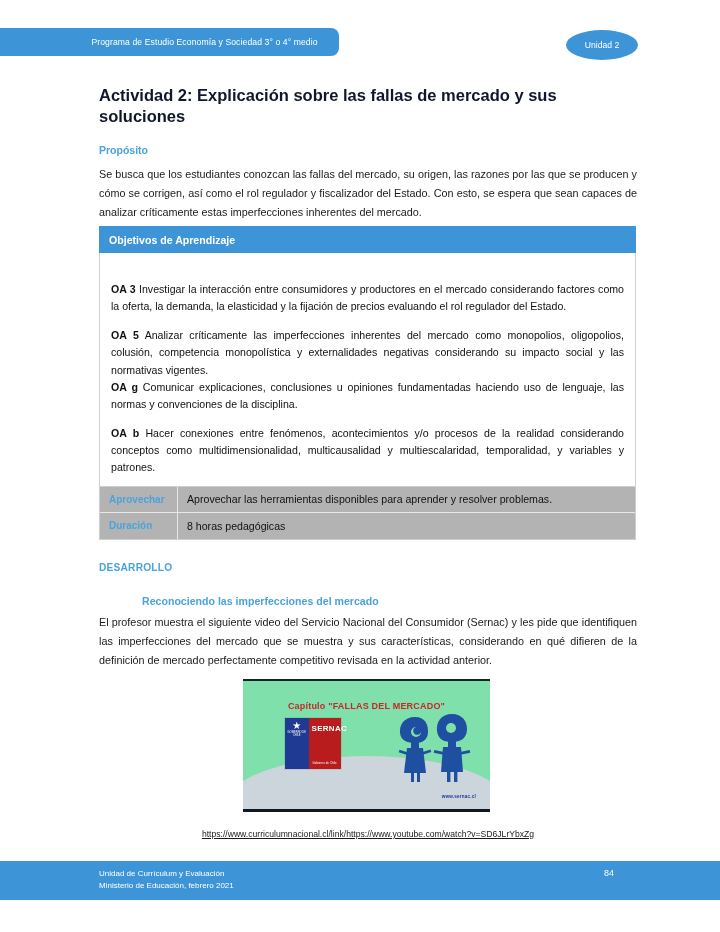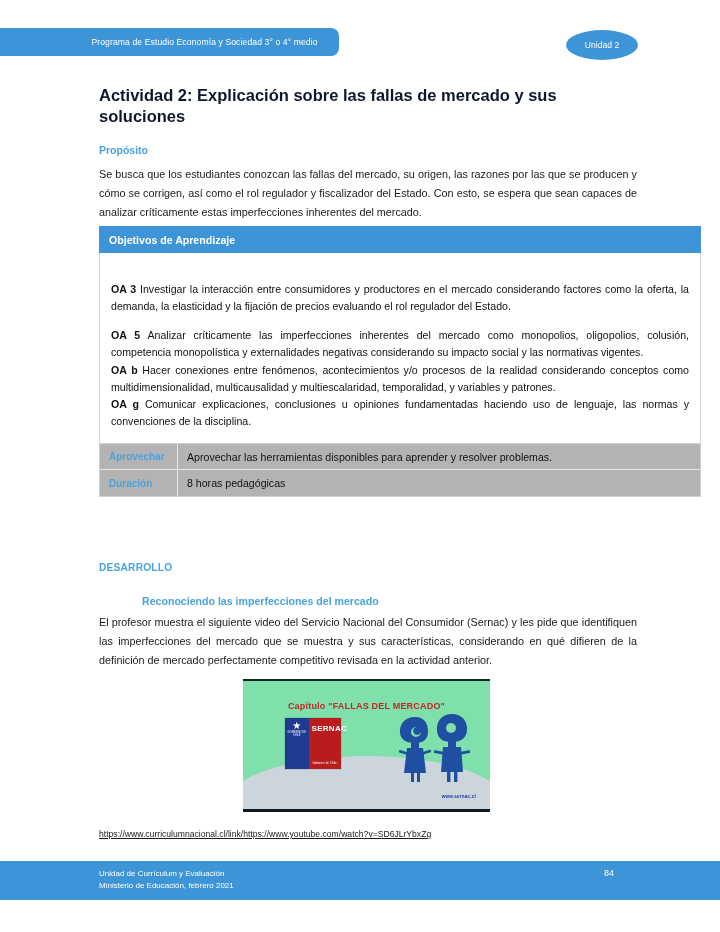--- a/index.html
+++ b/index.html
@@ -87,21 +87,21 @@
     color: #1a1a1a;
     line-height: 1.75;
     text-align: justify;
   }
 
   
   .oa-table {
     position: absolute;
     left: 99px;
     top: 226px;
-    width: 602px;
+    width: 537px;
   }
   .oa-table-header {
     background: #3d95d8;
     height: 27px;
     display: flex;
     align-items: center;
     padding-left: 10px;
   }
   .oa-table-header-text {
     color: #ffffff;
@@ -290,21 +290,21 @@
     font-weight: bold;
     letter-spacing: 0.2px;
   }
 
   
   .source-link {
     position: absolute;
     left: 99px;
     top: 829px;
     width: 538px;
-    text-align: left;
+    text-align: center;
     font-size: 8.6px;
     color: #1a1a1a;
     text-decoration: underline;
     cursor: pointer;
   }
 
   
   .footer-bar {
     position: absolute;
     left: 0;
@@ -350,25 +350,25 @@
     <div class="oa-table-header">
       <span class="oa-table-header-text">Objetivos de Aprendizaje</span>
     </div>
     <div class="oa-body">
       <p class="oa-para">
         <span class="oa-code">OA 3</span><span> Investigar la interacción entre consumidores y productores en el mercado considerando factores como la oferta, la demanda, la elasticidad y la fijación de precios evaluando el rol regulador del Estado.</span>
       </p>
       <p class="oa-para tight">
         <span class="oa-code">OA 5</span><span> Analizar críticamente las imperfecciones inherentes del mercado como monopolios, oligopolios, colusión, competencia monopolística y externalidades negativas considerando su impacto social y las normativas vigentes.</span>
       </p>
+      <p class="oa-para">
+        <span class="oa-code">OA g</span><span> Comunicar explicaciones, conclusiones u opiniones fundamentadas haciendo uso de lenguaje, las normas y convenciones de la disciplina.</span>
+      </p>
       <p class="oa-para tight">
         <span class="oa-code">OA b</span><span> Hacer conexiones entre fenómenos, acontecimientos y/o procesos de la realidad considerando conceptos como multidimensionalidad, multicausalidad y multiescalaridad, temporalidad, y variables y patrones.</span>
-      </p>
-      <p class="oa-para">
-        <span class="oa-code">OA g</span><span> Comunicar explicaciones, conclusiones u opiniones fundamentadas haciendo uso de lenguaje, las normas y convenciones de la disciplina.</span>
       </p>
     </div>
     <div class="attr-table">
       <div class="attr-row">
         <div class="attr-label-cell">
           <span class="attr-label">Aprovechar</span>
         </div>
         <div class="attr-value-cell">
           <span class="attr-value">Aprovechar las herramientas disponibles para aprender y resolver problemas.</span>
         </div>

